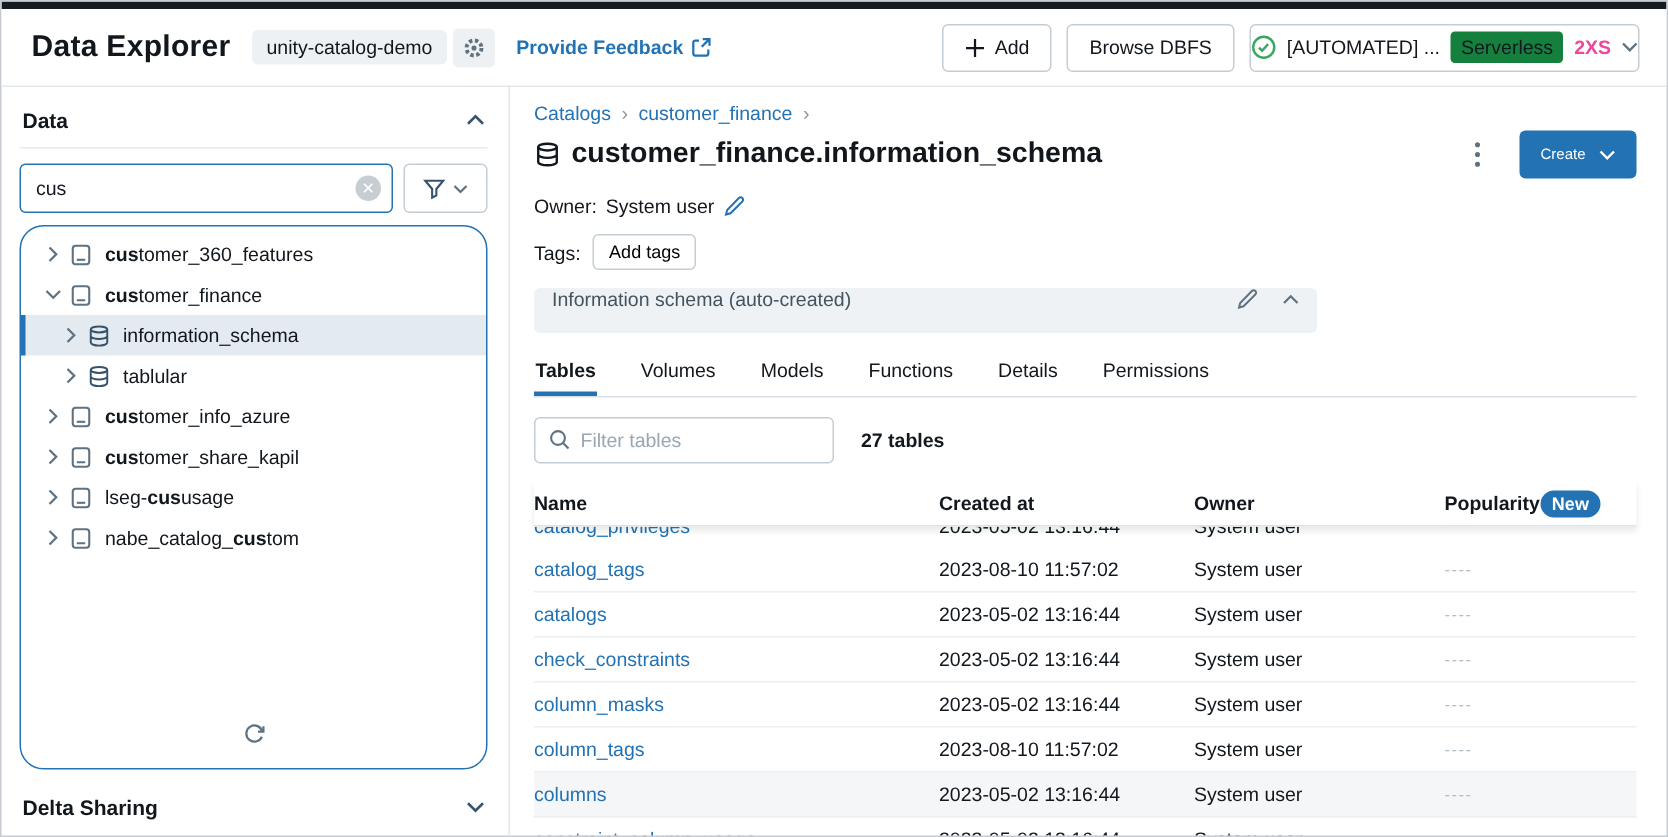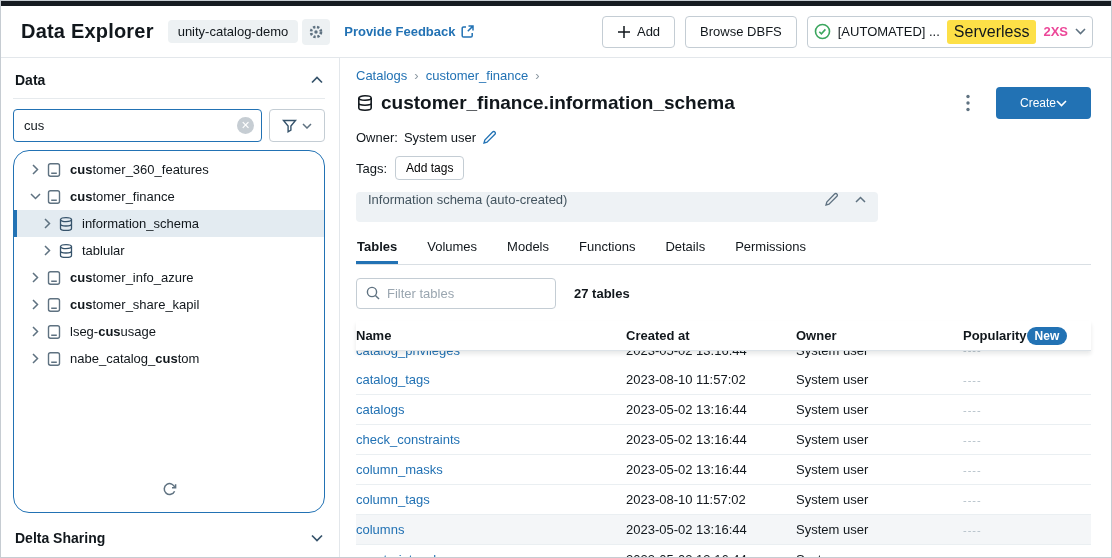--- a/index.html
+++ b/index.html
@@ -13,23 +13,23 @@
 
   
   .app-header { height:52px; display:flex; align-items:center; padding:0 18px 0 20px; border-bottom:1px solid #E3E7EB; background:#fff; }
   .app-title { font-size:20px; font-weight:bold; letter-spacing:.2px; }
   .chip { background:#EDF1F3; border-radius:4px; font-size:13px; padding:4px 10px; color:#11171C; }
   .ws-chip { margin-left:14px; }
   .gear-chip { margin-left:4px; width:28px; height:26px; display:flex; align-items:center; justify-content:center; padding:0; cursor:pointer; }
   .feedback { margin-left:14px; color:#2272B4; font-size:13px; font-weight:bold; display:flex; align-items:center; gap:5px; text-decoration:none; cursor:pointer; }
   .hdr-right { margin-left:auto; display:flex; align-items:center; gap:10px; }
   .btn-outline { display:flex; align-items:center; gap:6px; border:1px solid #C4CDD4; border-radius:4px; background:#fff; font-size:13px; color:#11171C; padding:0 14px; height:32px; cursor:pointer; font-family:inherit; }
-  .cluster-btn { padding:0 6px; gap:7px; }
+  .cluster-btn { padding:0 0; gap:7px; }
   .cluster-size { color:#ec4899;font-weight:bold; }
-  .mini-chip { background:#fde047; border-radius:3px; padding:3px 7px; font-size:16px; }
+  .mini-chip { background:#15803d; border-radius:3px; padding:3px 7px; font-size:13px; }
 
   
   .content { display:flex; height:500px; }
   .sidebar { width:339px; border-right:1px solid #E3E7EB; padding:12px 14px 8px 12px; display:flex; flex-direction:column; }
   .main { flex:1; padding:10px 20px 0 16px; overflow:hidden; }
 
   
   .side-head { display:flex; align-items:center; justify-content:space-between; font-size:14px; font-weight:bold; padding:2px 2px 10px 2px; cursor:pointer; }
   .side-div { border-top:1px solid #E6EAED; }
   .search-row { display:flex; gap:7px; margin-top:10px; }
@@ -49,21 +49,21 @@
   .refresh-wrap { position:absolute; bottom:14px; left:0; right:0; display:flex; justify-content:center; }
   .side-bottom { display:flex; align-items:center; justify-content:space-between; font-size:14px; font-weight:bold; padding:9px 2px 4px 2px; margin-top:8px; cursor:pointer; }
 
   
   .breadcrumb { font-size:13px; color:#8A97A1; display:flex; gap:7px; align-items:center; }
   .breadcrumb a { color:#2272B4; text-decoration:none; cursor:pointer; }
   .title-row { display:flex; align-items:center; margin-top:4px; }
   .page-title { font-size:19px; font-weight:bold; margin-left:7px; }
   .title-actions { margin-left:auto; display:flex; align-items:center; gap:22px; }
   .kebab { cursor:pointer; padding:4px; }
-  .btn-primary { background:#2272B4; color:#fff; border:none; border-radius:4px; height:32px; padding:0 24px; font-size:12px; display:flex; align-items:center; cursor:pointer; font-family:inherit; }
+  .btn-primary { background:#2272B4; color:#fff; border:none; border-radius:4px; height:32px; padding:0 14px; font-size:10px; display:flex; align-items:center; gap:9px; cursor:pointer; font-family:inherit; }
   .owner-row { margin-top:11px; font-size:13px; display:flex; align-items:center; gap:6px; }
   .tags-row { margin-top:11px; font-size:13px; display:flex; align-items:center; gap:8px; }
   .tag-btn { border:1px solid #C4CDD4; border-radius:4px; background:#fff; font-size:12px; padding:4px 10px; cursor:pointer; font-family:inherit; }
   .banner { margin-top:12px; width:522px; height:30px; background:#EEF2F5; border-radius:4px; display:flex; align-items:flex-start; padding:0 12px; font-size:13px; color:#43545F; }
   .banner-actions { margin-left:auto; display:flex; align-items:center; gap:16px; }
   .tabs { margin-top:15px; display:flex; gap:28px; border-bottom:1px solid #D9DFE4; }
   .tab { font-size:13px; padding:2px 1px 10px 1px; color:#11171C; cursor:pointer; }
   .tab.active { font-weight:bold; box-shadow:inset 0 -3px 0 #2272B4; }
   .filter-row { margin-top:13px; display:flex; align-items:center; gap:18px; }
   .ft-wrap { position:relative; }

